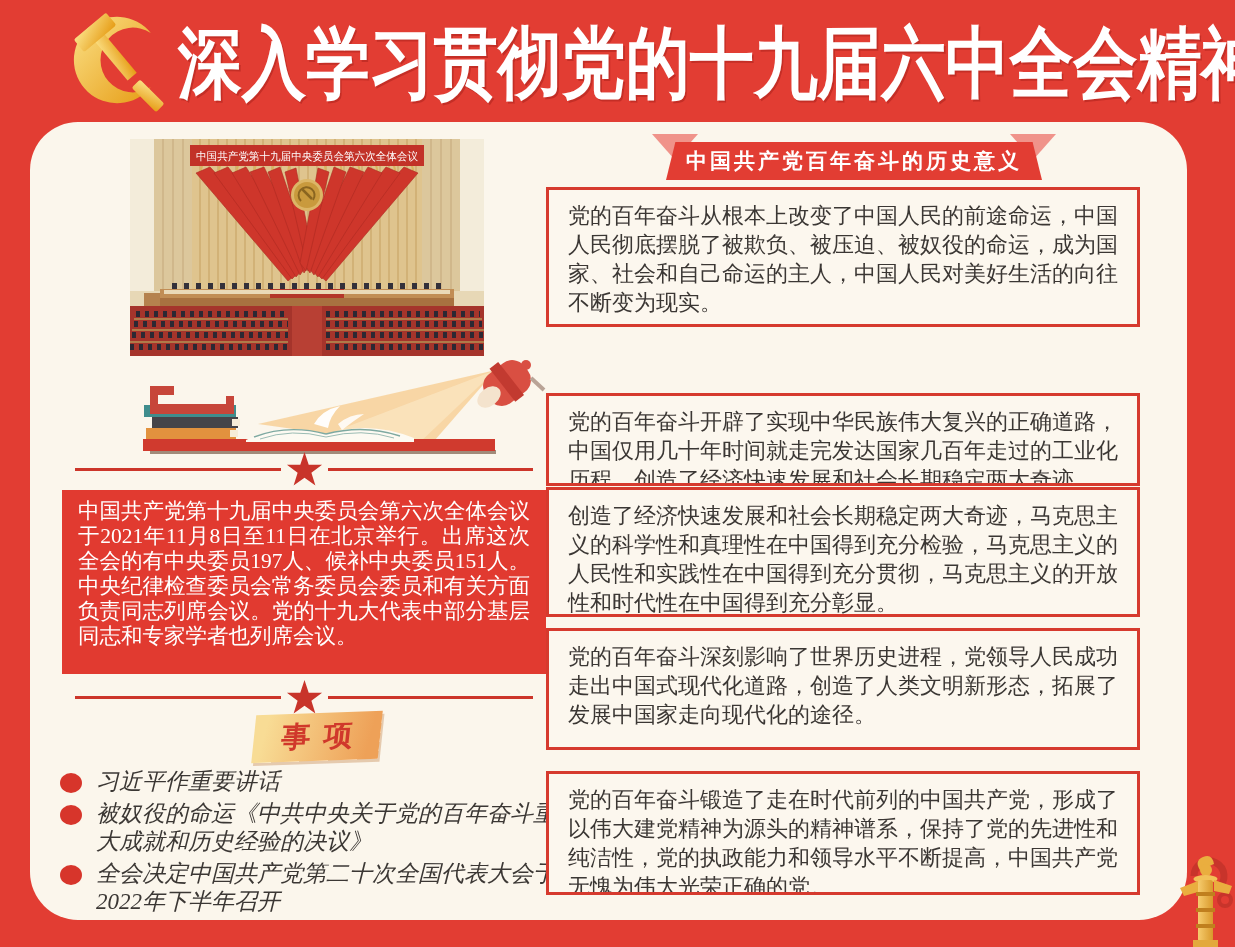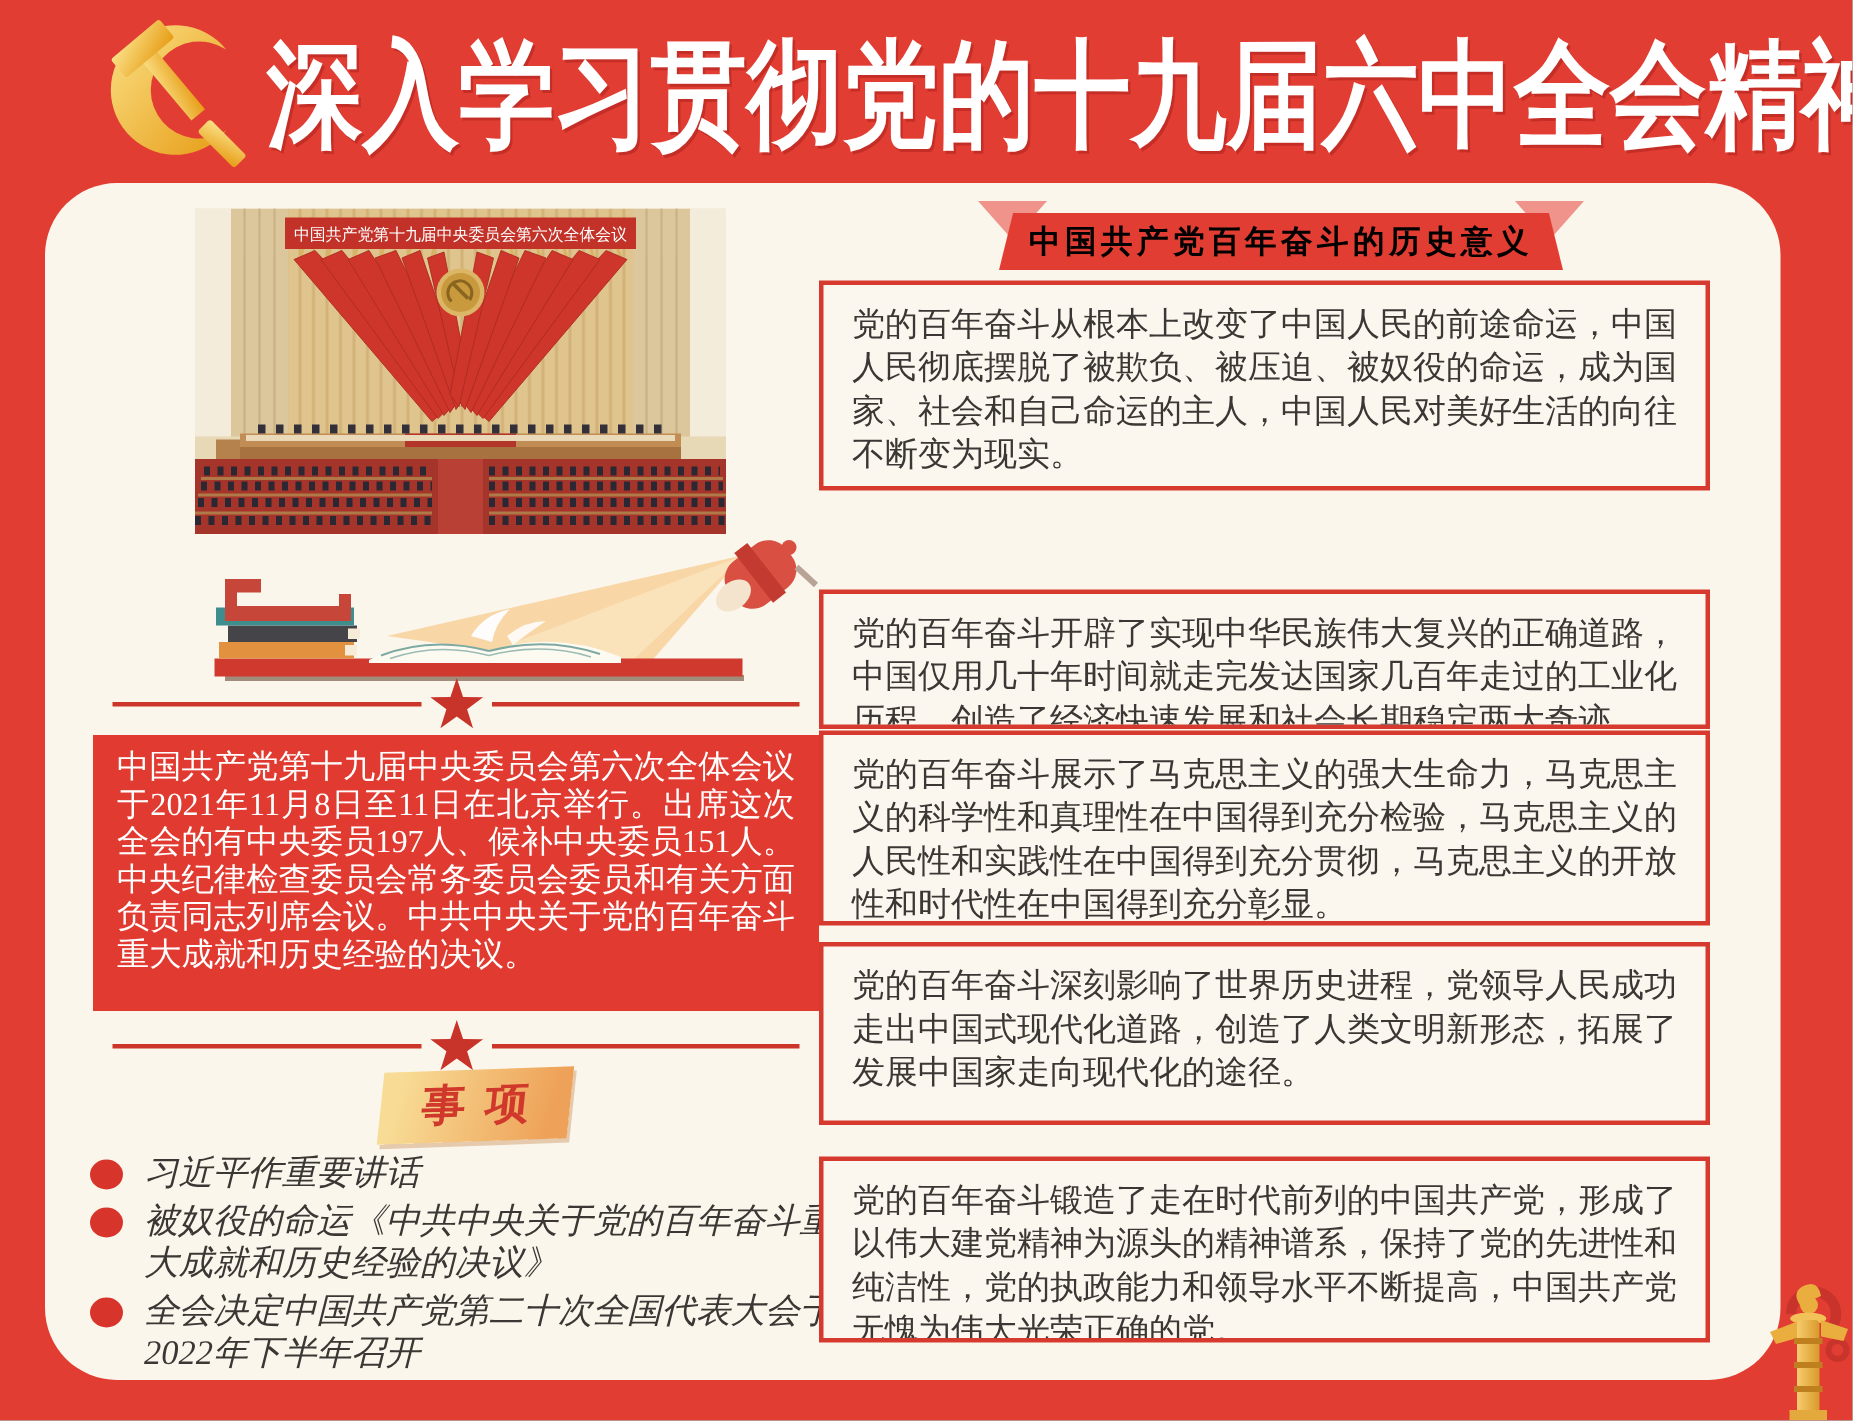--- a/index.html
+++ b/index.html
@@ -61,21 +61,21 @@
     border-left:23px solid transparent;border-right:23px solid transparent;
     border-top:26px solid #f0938a;}
   .ribbon .fold.l{left:6px;}
   .ribbon .fold.r{right:6px;}
   .ribbon .band{
     position:absolute;left:20px;right:20px;top:8px;height:38px;
     background:#e23d33;display:flex;align-items:center;justify-content:center;
     clip-path:polygon(2.5% 0,97.5% 0,100% 100%,0 100%);
   }
   .ribbon .band span{
-    color:#000000;font-weight:bold;font-size:21px;letter-spacing:3px;
+    color:#ffffff;font-weight:bold;font-size:21px;letter-spacing:3px;
   }
   .point-box{
     position:absolute;left:516px;width:594px;box-sizing:border-box;
     border:3px solid #d63a2e;background:#fcf7ee;
     padding:11px 19px;font-family:"Liberation Serif",serif;
     font-size:22px;line-height:29px;color:#3b3734;text-align:justify;
     overflow:hidden;
   }
   .pb-1{top:65px;height:140px;}
   .pb-2{top:223px;height:93px;margin-top:48px;}
@@ -224,21 +224,21 @@
     </svg>
 
     <div class="divider divider-1">
       <div class="line"></div>
       <svg class="star" viewBox="0 0 36 34">
         <polygon fill="#c8342a" points="18,0 22.1,12.3 35.1,12.4 24.7,20.2 28.6,32.6 18,25 7.4,32.6 11.3,20.2 0.9,12.4 13.9,12.3"></polygon>
       </svg>
       <div class="line"></div>
     </div>
 
-    <div class="intro-box">中国共产党第十九届中央委员会第六次全体会议于2021年11月8日至11日在北京举行。出席这次全会的有中央委员197人、候补中央委员151人。中央纪律检查委员会常务委员会委员和有关方面负责同志列席会议。中共中央关于党的百年奋斗重大成就和历史经验的决议。</div>
+    <div class="intro-box">中国共产党第十九届中央委员会第六次全体会议于2021年11月8日至11日在北京举行。出席这次全会的有中央委员197人、候补中央委员151人。中央纪律检查委员会常务委员会委员和有关方面负责同志列席会议。党的十九大代表中部分基层同志和专家学者也列席会议。</div>
 
     <div class="divider divider-2">
       <div class="line"></div>
       <svg class="star" viewBox="0 0 36 34">
         <polygon fill="#c8342a" points="18,0 22.1,12.3 35.1,12.4 24.7,20.2 28.6,32.6 18,25 7.4,32.6 11.3,20.2 0.9,12.4 13.9,12.3"></polygon>
       </svg>
       <div class="line"></div>
     </div>
 
     <div class="items-banner">
@@ -263,21 +263,21 @@
     <div class="ribbon">
       <div class="fold l"></div>
       <div class="fold r"></div>
       <div class="band">
         <span>中国共产党百年奋斗的历史意义</span>
       </div>
     </div>
 
     <div class="point-box pb-1">党的百年奋斗从根本上改变了中国人民的前途命运，中国人民彻底摆脱了被欺负、被压迫、被奴役的命运，成为国家、社会和自己命运的主人，中国人民对美好生活的向往不断变为现实。</div>
     <div class="point-box pb-2">党的百年奋斗开辟了实现中华民族伟大复兴的正确道路，中国仅用几十年时间就走完发达国家几百年走过的工业化历程，创造了经济快速发展和社会长期稳定两大奇迹。</div>
-    <div class="point-box pb-3">党的百年奋斗展示了马克思主义的强大生命力，马克思主义的科学性和真理性在中国得到充分检验，马克思主义的人民性和实践性在中国得到充分贯彻，马克思主义的开放性和时代性在中国得到充分彰显。</div>
+    <div class="point-box pb-3">创造了经济快速发展和社会长期稳定两大奇迹，马克思主义的科学性和真理性在中国得到充分检验，马克思主义的人民性和实践性在中国得到充分贯彻，马克思主义的开放性和时代性在中国得到充分彰显。</div>
     <div class="point-box pb-4">党的百年奋斗深刻影响了世界历史进程，党领导人民成功走出中国式现代化道路，创造了人类文明新形态，拓展了发展中国家走向现代化的途径。</div>
     <div class="point-box pb-5">党的百年奋斗锻造了走在时代前列的中国共产党，形成了以伟大建党精神为源头的精神谱系，保持了党的先进性和纯洁性，党的执政能力和领导水平不断提高，中国共产党无愧为伟大光荣正确的党。</div>
 
   </div>
 
   <svg class="huabiao" viewBox="0 0 59 101">
     <defs>
       <linearGradient id="g2" x1="0" y1="0" x2="1" y2="0">
         <stop offset="0" stop-color="#f6cc6e"></stop>
           <stop offset="1" stop-color="#d9992b"></stop>

